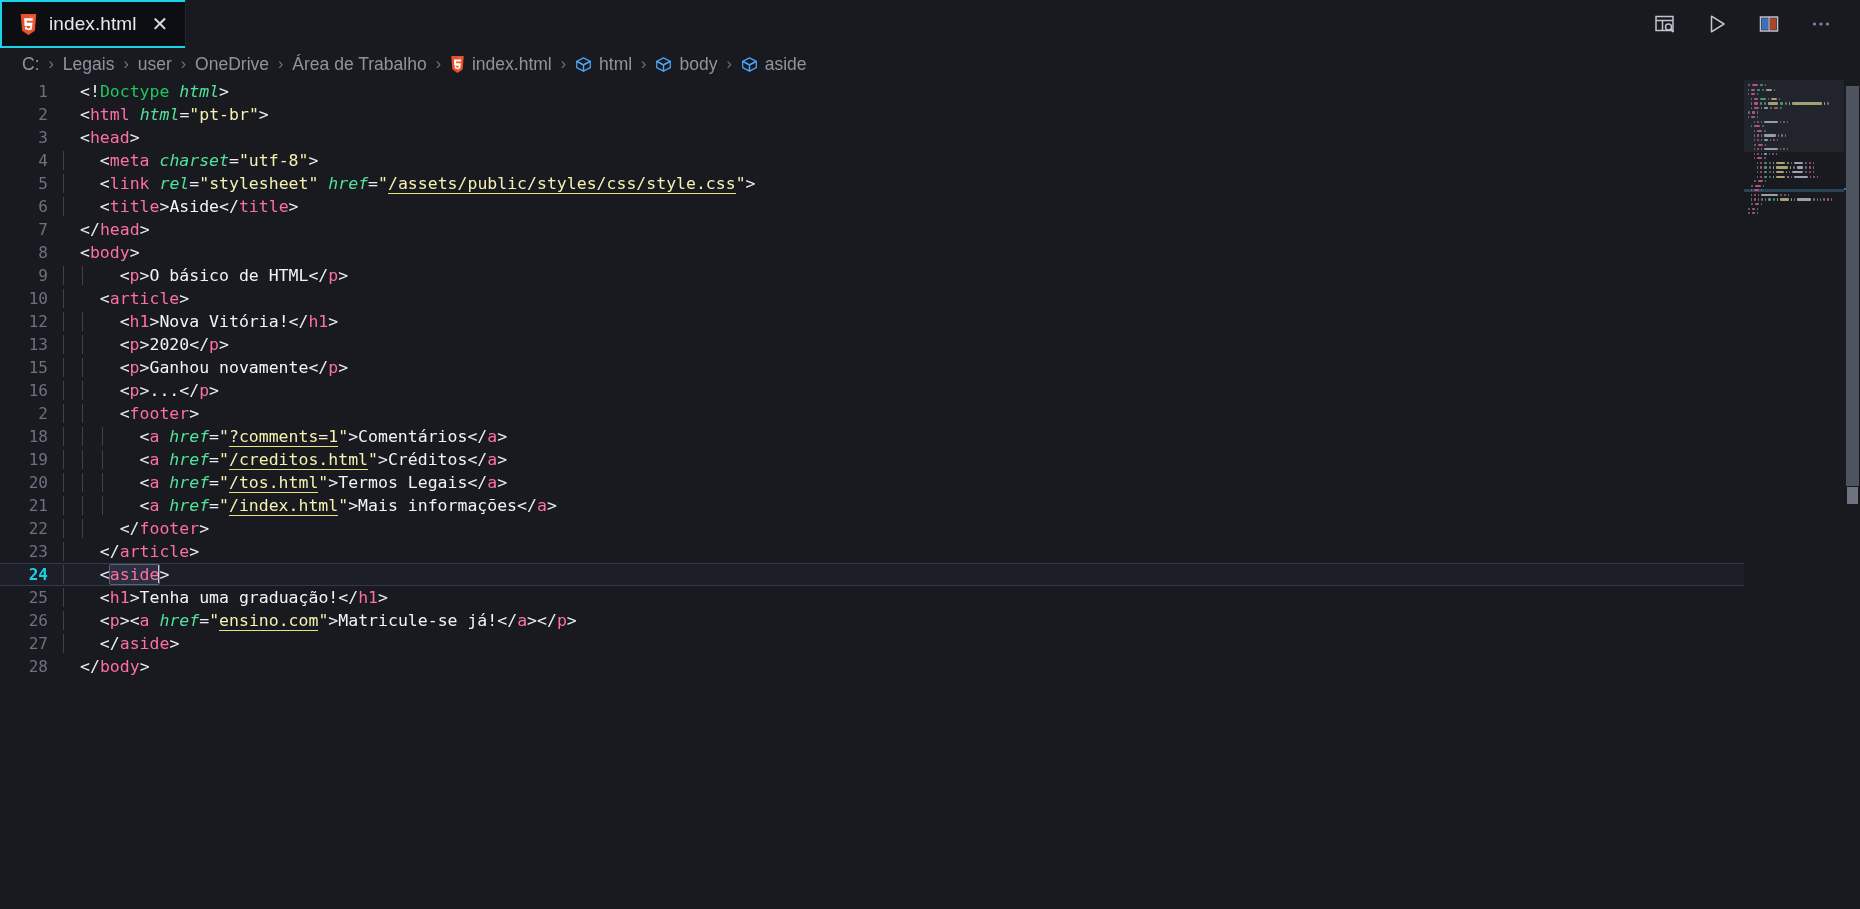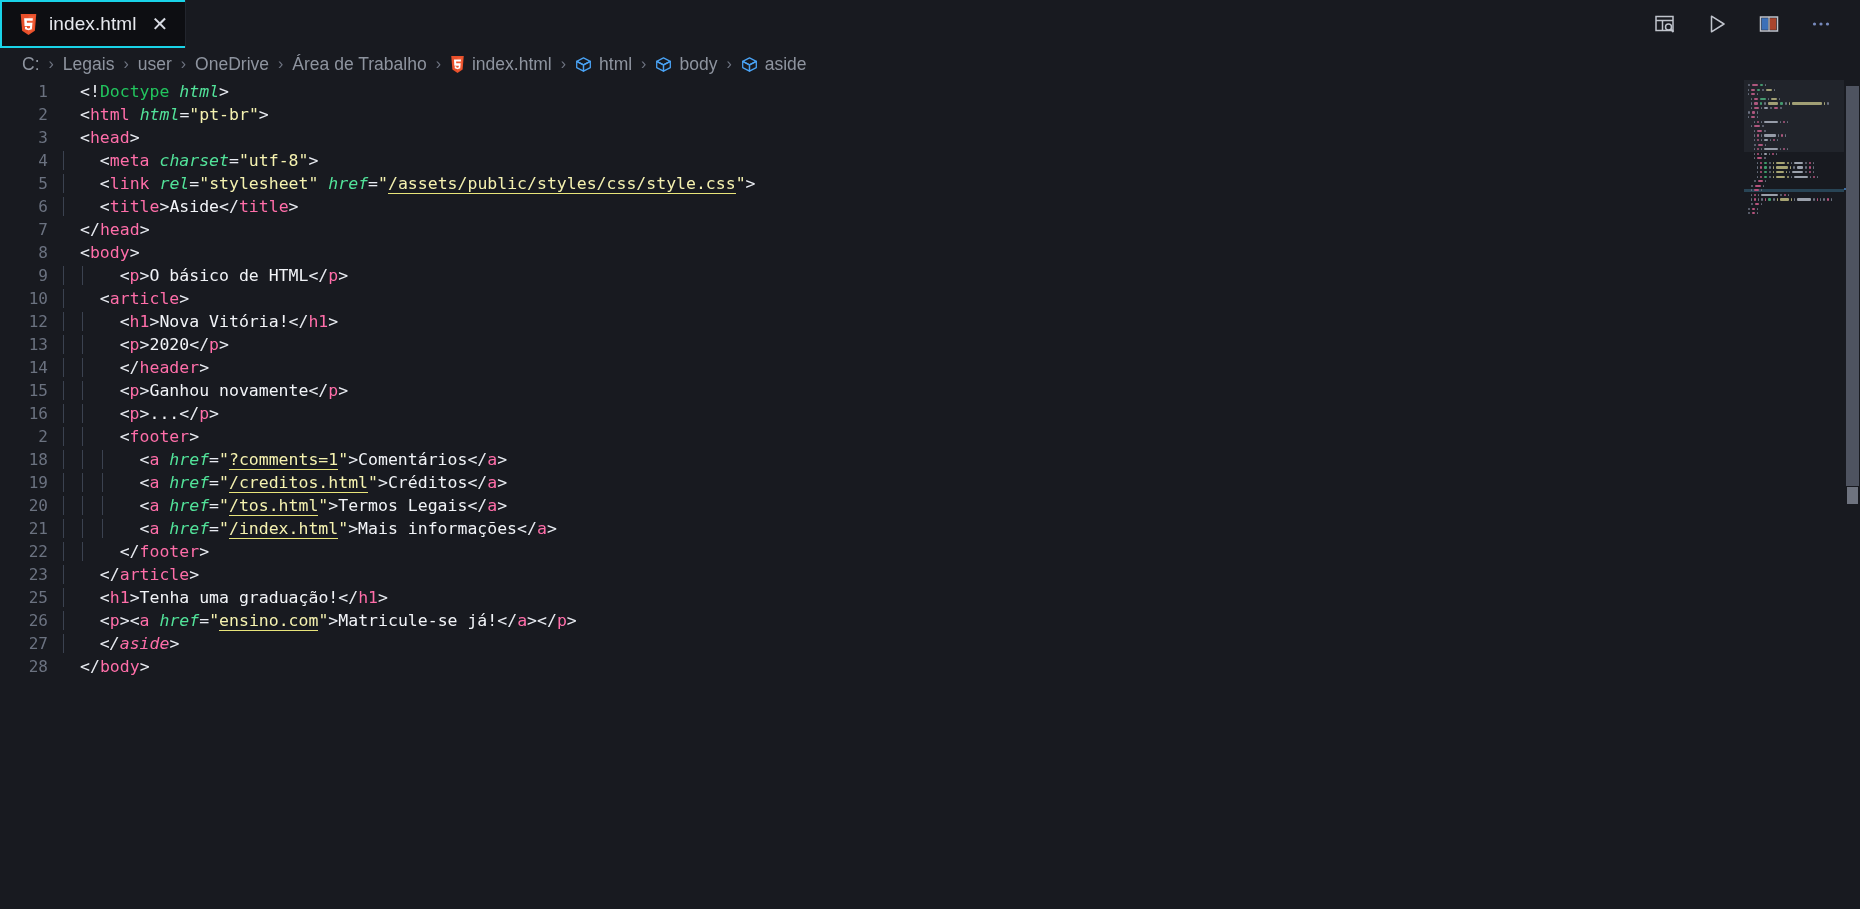--- a/index.html
+++ b/index.html
@@ -383,33 +383,33 @@
         <div class="line"><span class="lnum">3</span><span class="code"><span style="padding-left: 0px; display: inline-block;"><span class="t-punc">&lt;</span><span class="t-tag">head</span><span class="t-punc">&gt;</span></span></span></div>
         <div class="line"><span class="lnum">4</span><span class="code"><span class="guide" style="left: 0.5px;"></span><span style="padding-left: 19.84px; display: inline-block;"><span class="t-punc">&lt;</span><span class="t-tag">meta</span><span class="t-text"> </span><span class="t-attr">charset</span><span class="t-punc">=</span><span class="t-str">"utf-8"</span><span class="t-punc">&gt;</span></span></span></div>
         <div class="line"><span class="lnum">5</span><span class="code"><span class="guide" style="left: 0.5px;"></span><span style="padding-left: 19.84px; display: inline-block;"><span class="t-punc">&lt;</span><span class="t-tag">link</span><span class="t-text"> </span><span class="t-attr">rel</span><span class="t-punc">=</span><span class="t-str">"stylesheet"</span><span class="t-text"> </span><span class="t-attr">href</span><span class="t-punc">=</span><span class="t-str">"</span><span class="t-link">/assets/public/styles/css/style.css</span><span class="t-str">"</span><span class="t-punc">&gt;</span></span></span></div>
         <div class="line"><span class="lnum">6</span><span class="code"><span class="guide" style="left: 0.5px;"></span><span style="padding-left: 19.84px; display: inline-block;"><span class="t-punc">&lt;</span><span class="t-tag">title</span><span class="t-punc">&gt;</span><span class="t-text">Aside</span><span class="t-punc">&lt;/</span><span class="t-tag">title</span><span class="t-punc">&gt;</span></span></span></div>
         <div class="line"><span class="lnum">7</span><span class="code"><span style="padding-left: 0px; display: inline-block;"><span class="t-punc">&lt;/</span><span class="t-tag">head</span><span class="t-punc">&gt;</span></span></span></div>
         <div class="line"><span class="lnum">8</span><span class="code"><span style="padding-left: 0px; display: inline-block;"><span class="t-punc">&lt;</span><span class="t-tag">body</span><span class="t-punc">&gt;</span></span></span></div>
         <div class="line"><span class="lnum">9</span><span class="code"><span class="guide" style="left: 0.5px;"></span><span class="guide" style="left: 20.34px;"></span><span style="padding-left: 39.68px; display: inline-block;"><span class="t-punc">&lt;</span><span class="t-tag">p</span><span class="t-punc">&gt;</span><span class="t-text">O básico de HTML</span><span class="t-punc">&lt;/</span><span class="t-tag">p</span><span class="t-punc">&gt;</span></span></span></div>
         <div class="line"><span class="lnum">10</span><span class="code"><span class="guide" style="left: 0.5px;"></span><span style="padding-left: 19.84px; display: inline-block;"><span class="t-punc">&lt;</span><span class="t-tag">article</span><span class="t-punc">&gt;</span></span></span></div>
         <div class="line"><span class="lnum">12</span><span class="code"><span class="guide" style="left: 0.5px;"></span><span class="guide" style="left: 20.34px;"></span><span style="padding-left: 39.68px; display: inline-block;"><span class="t-punc">&lt;</span><span class="t-tag">h1</span><span class="t-punc">&gt;</span><span class="t-text">Nova Vitória!</span><span class="t-punc">&lt;/</span><span class="t-tag">h1</span><span class="t-punc">&gt;</span></span></span></div>
         <div class="line"><span class="lnum">13</span><span class="code"><span class="guide" style="left: 0.5px;"></span><span class="guide" style="left: 20.34px;"></span><span style="padding-left: 39.68px; display: inline-block;"><span class="t-punc">&lt;</span><span class="t-tag">p</span><span class="t-punc">&gt;</span><span class="t-text">2020</span><span class="t-punc">&lt;/</span><span class="t-tag">p</span><span class="t-punc">&gt;</span></span></span></div>
-        <div class="line"><span class="lnum">14</span><span class="code"><span class="guide" style="left: 0.5px;"></span><span class="guide" style="left: 20.34px;"></span><span style="padding-left: 39.68px; display: inline-block;"><span class="t-punc">&lt;/</span><span class="t-tag">header</span><span class="t-punc">&gt;</span></span></span></div>
         <div class="line"><span class="lnum">15</span><span class="code"><span class="guide" style="left: 0.5px;"></span><span class="guide" style="left: 20.34px;"></span><span style="padding-left: 39.68px; display: inline-block;"><span class="t-punc">&lt;</span><span class="t-tag">p</span><span class="t-punc">&gt;</span><span class="t-text">Ganhou novamente</span><span class="t-punc">&lt;/</span><span class="t-tag">p</span><span class="t-punc">&gt;</span></span></span></div>
         <div class="line"><span class="lnum">16</span><span class="code"><span class="guide" style="left: 0.5px;"></span><span class="guide" style="left: 20.34px;"></span><span style="padding-left: 39.68px; display: inline-block;"><span class="t-punc">&lt;</span><span class="t-tag">p</span><span class="t-punc">&gt;</span><span class="t-text">...</span><span class="t-punc">&lt;/</span><span class="t-tag">p</span><span class="t-punc">&gt;</span></span></span></div>
         <div class="line"><span class="lnum">2</span><span class="code"><span class="guide" style="left: 0.5px;"></span><span class="guide" style="left: 20.34px;"></span><span style="padding-left: 39.68px; display: inline-block;"><span class="t-punc">&lt;</span><span class="t-tag">footer</span><span class="t-punc">&gt;</span></span></span></div>
         <div class="line"><span class="lnum">18</span><span class="code"><span class="guide" style="left: 0.5px;"></span><span class="guide" style="left: 20.34px;"></span><span class="guide" style="left: 40.18px;"></span><span style="padding-left: 59.52px; display: inline-block;"><span class="t-punc">&lt;</span><span class="t-tag">a</span><span class="t-text"> </span><span class="t-attr">href</span><span class="t-punc">=</span><span class="t-str">"</span><span class="t-link">?comments=1</span><span class="t-str">"</span><span class="t-punc">&gt;</span><span class="t-text">Comentários</span><span class="t-punc">&lt;/</span><span class="t-tag">a</span><span class="t-punc">&gt;</span></span></span></div>
         <div class="line"><span class="lnum">19</span><span class="code"><span class="guide" style="left: 0.5px;"></span><span class="guide" style="left: 20.34px;"></span><span class="guide" style="left: 40.18px;"></span><span style="padding-left: 59.52px; display: inline-block;"><span class="t-punc">&lt;</span><span class="t-tag">a</span><span class="t-text"> </span><span class="t-attr">href</span><span class="t-punc">=</span><span class="t-str">"</span><span class="t-link">/creditos.html</span><span class="t-str">"</span><span class="t-punc">&gt;</span><span class="t-text">Créditos</span><span class="t-punc">&lt;/</span><span class="t-tag">a</span><span class="t-punc">&gt;</span></span></span></div>
         <div class="line"><span class="lnum">20</span><span class="code"><span class="guide" style="left: 0.5px;"></span><span class="guide" style="left: 20.34px;"></span><span class="guide" style="left: 40.18px;"></span><span style="padding-left: 59.52px; display: inline-block;"><span class="t-punc">&lt;</span><span class="t-tag">a</span><span class="t-text"> </span><span class="t-attr">href</span><span class="t-punc">=</span><span class="t-str">"</span><span class="t-link">/tos.html</span><span class="t-str">"</span><span class="t-punc">&gt;</span><span class="t-text">Termos Legais</span><span class="t-punc">&lt;/</span><span class="t-tag">a</span><span class="t-punc">&gt;</span></span></span></div>
         <div class="line"><span class="lnum">21</span><span class="code"><span class="guide" style="left: 0.5px;"></span><span class="guide" style="left: 20.34px;"></span><span class="guide" style="left: 40.18px;"></span><span style="padding-left: 59.52px; display: inline-block;"><span class="t-punc">&lt;</span><span class="t-tag">a</span><span class="t-text"> </span><span class="t-attr">href</span><span class="t-punc">=</span><span class="t-str">"</span><span class="t-link">/index.html</span><span class="t-str">"</span><span class="t-punc">&gt;</span><span class="t-text">Mais informações</span><span class="t-punc">&lt;/</span><span class="t-tag">a</span><span class="t-punc">&gt;</span></span></span></div>
         <div class="line"><span class="lnum">22</span><span class="code"><span class="guide" style="left: 0.5px;"></span><span class="guide" style="left: 20.34px;"></span><span style="padding-left: 39.68px; display: inline-block;"><span class="t-punc">&lt;/</span><span class="t-tag">footer</span><span class="t-punc">&gt;</span></span></span></div>
         <div class="line"><span class="lnum">23</span><span class="code"><span class="guide" style="left: 0.5px;"></span><span style="padding-left: 19.84px; display: inline-block;"><span class="t-punc">&lt;/</span><span class="t-tag">article</span><span class="t-punc">&gt;</span></span></span></div>
+        <div class="line active"><span class="lnum">24</span><span class="code"><span class="guide" style="left: 0.5px;"></span><span style="padding-left: 19.84px; display: inline-block;"><span class="t-punc">&lt;</span><span class="t-tag wordmatch">aside</span><span class="cursor-bar"></span><span class="t-punc">&gt;</span></span></span></div>
         <div class="line"><span class="lnum">25</span><span class="code"><span class="guide" style="left: 0.5px;"></span><span style="padding-left: 19.84px; display: inline-block;"><span class="t-punc">&lt;</span><span class="t-tag">h1</span><span class="t-punc">&gt;</span><span class="t-text">Tenha uma graduação!</span><span class="t-punc">&lt;/</span><span class="t-tag">h1</span><span class="t-punc">&gt;</span></span></span></div>
         <div class="line"><span class="lnum">26</span><span class="code"><span class="guide" style="left: 0.5px;"></span><span style="padding-left: 19.84px; display: inline-block;"><span class="t-punc">&lt;</span><span class="t-tag">p</span><span class="t-punc">&gt;</span><span class="t-punc">&lt;</span><span class="t-tag">a</span><span class="t-text"> </span><span class="t-attr">href</span><span class="t-punc">=</span><span class="t-str">"</span><span class="t-link">ensino.com</span><span class="t-str">"</span><span class="t-punc">&gt;</span><span class="t-text">Matricule-se já!</span><span class="t-punc">&lt;/</span><span class="t-tag">a</span><span class="t-punc">&gt;</span><span class="t-punc">&lt;/</span><span class="t-tag">p</span><span class="t-punc">&gt;</span></span></span></div>
-        <div class="line"><span class="lnum">27</span><span class="code"><span class="guide" style="left: 0.5px;"></span><span style="padding-left: 19.84px; display: inline-block; font-style: italic;"><span class="t-punc">&lt;/</span><span class="t-tag">aside</span><span class="t-punc">&gt;</span></span></span></div>
+        <div class="line"><span class="lnum">27</span><span class="code"><span class="guide" style="left: 0.5px;"></span><span style="padding-left: 19.84px; display: inline-block;"><span class="t-punc">&lt;/</span><span class="t-tag">aside</span><span class="t-punc">&gt;</span></span></span></div>
         <div class="line"><span class="lnum">28</span><span class="code"><span style="padding-left: 0px; display: inline-block;"><span class="t-punc">&lt;/</span><span class="t-tag">body</span><span class="t-punc">&gt;</span></span></span></div>
       </div>
 
     <div class="minimap" id="minimap">
       <div class="mm-slider"></div>
     <div class="mm-line" style="padding-left: 4px;">
           <span class="mm-seg" style="width: 1.7px; background: rgb(107, 114, 128);"></span>
           <span class="mm-seg" style="width: 5.95px; background: rgb(181, 83, 124);"></span>
           <span class="mm-seg" style="width: 3.4px; background: rgb(63, 156, 107);"></span>
           <span class="mm-seg" style="width: 1.4px; background: rgb(107, 114, 128);"></span>

